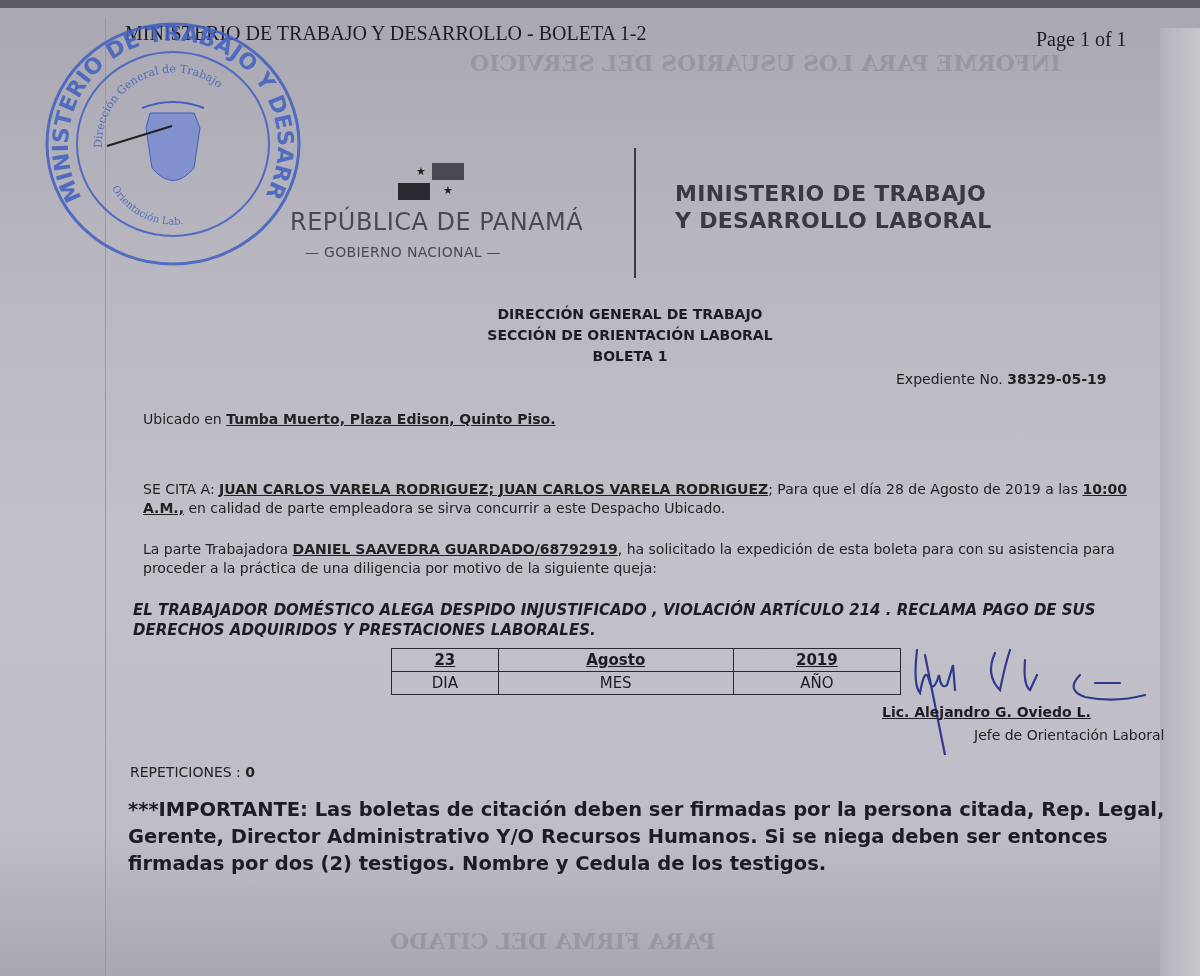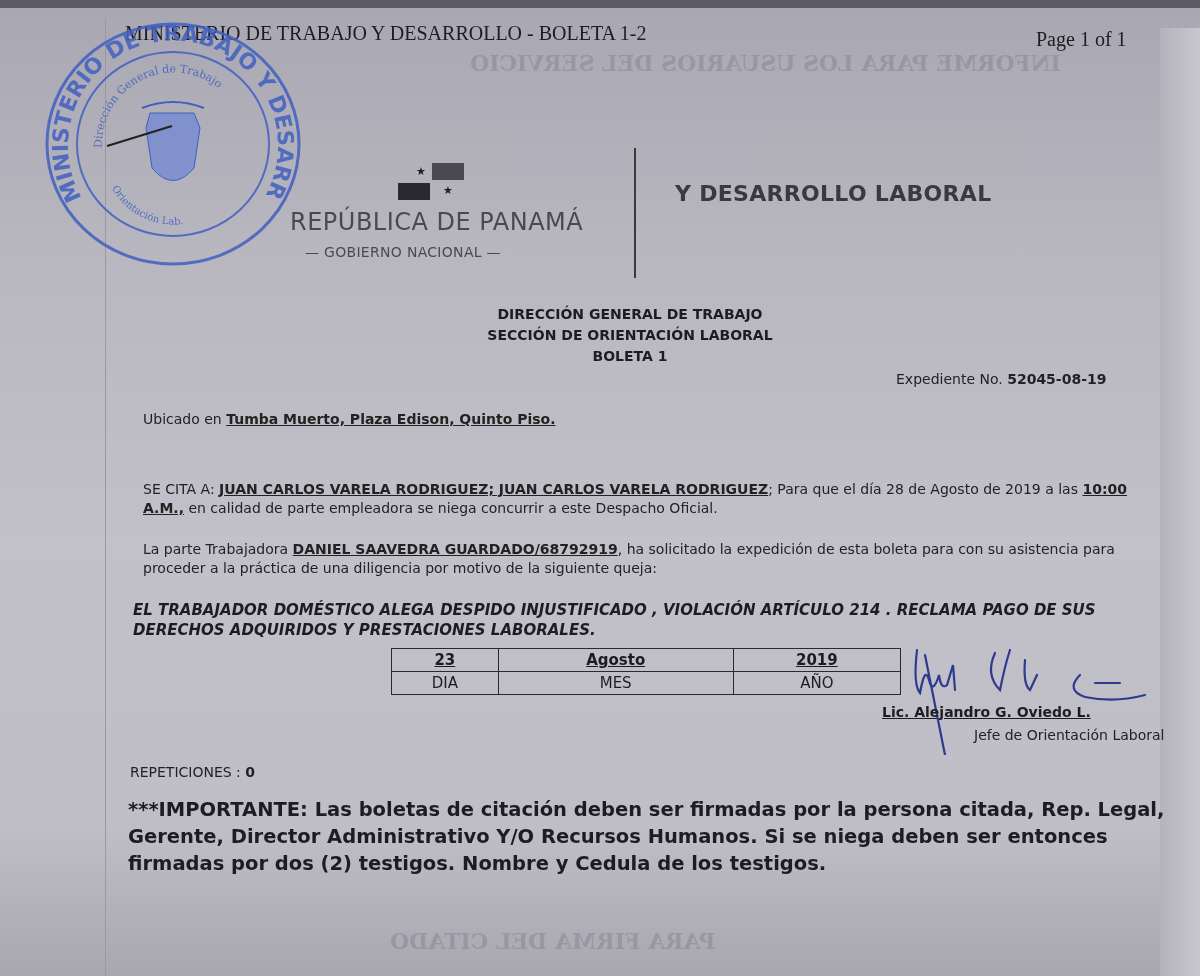--- a/index.html
+++ b/index.html
@@ -136,37 +136,38 @@
 <div class="flag">
   <div class="q q1"></div>
   <div class="q q2"></div>
   <span class="s1">★</span>
   <span class="s2">★</span>
 </div>
 <div class="rep-title">REPÚBLICA DE PANAMÁ</div>
 <div class="rep-sub">— <span>GOBIERNO NACIONAL</span> —</div>
 <div class="logo-divider"></div>
 <div class="min-title">
+  <div>MINISTERIO DE TRABAJO</div>
   <div>Y DESARROLLO LABORAL</div>
 </div>
 
 <div class="center-title" style="top:306px;">DIRECCIÓN GENERAL DE TRABAJO</div>
 <div class="center-title" style="top:327px;">SECCIÓN DE ORIENTACIÓN LABORAL</div>
 <div class="center-title" style="top:348px;">BOLETA 1</div>
 
 <div class="expediente">
-  <span>Expediente No.</span> <b>52045-08-19</b>
+  <span>Expediente No.</span> <b>38329-05-19</b>
 </div>
 
 <div class="para" style="top:410px;">
   <span>Ubicado en</span> <b>Tumba Muerto, Plaza Edison, Quinto Piso.</b>
 </div>
 
 <div class="para" style="top:480px;">
-  <span>SE CITA A:</span> <b>JUAN CARLOS VARELA RODRIGUEZ; JUAN CARLOS VARELA RODRIGUEZ</b><span>; Para que el día 28 de Agosto de 2019 a las</span> <b>10:00 A.M.,</b> <span>en calidad de parte empleadora se niega concurrir a este Despacho Oficial.</span>
+  <span>SE CITA A:</span> <b>JUAN CARLOS VARELA RODRIGUEZ; JUAN CARLOS VARELA RODRIGUEZ</b><span>; Para que el día 28 de Agosto de 2019 a las</span> <b>10:00 A.M.,</b> <span>en calidad de parte empleadora se sirva concurrir a este Despacho Ubicado.</span>
 </div>
 
 <div class="para" style="top:540px;">
   <span>La parte Trabajadora</span> <b>DANIEL SAAVEDRA GUARDADO/68792919</b><span>, ha solicitado la expedición de esta boleta para con su asistencia para proceder a la práctica de una diligencia por motivo de la siguiente queja:</span>
 </div>
 
 <div class="complaint">EL TRABAJADOR DOMÉSTICO ALEGA DESPIDO INJUSTIFICADO , VIOLACIÓN ARTÍCULO 214 . RECLAMA PAGO DE SUS DERECHOS ADQUIRIDOS Y PRESTACIONES LABORALES.</div>
 
 <table class="date-table">
   <tbody>

